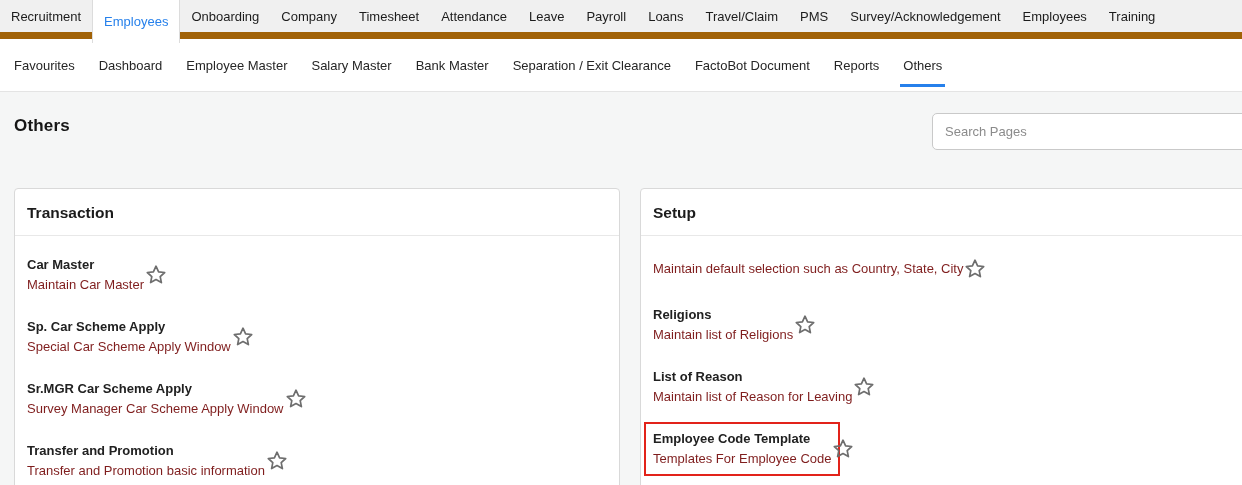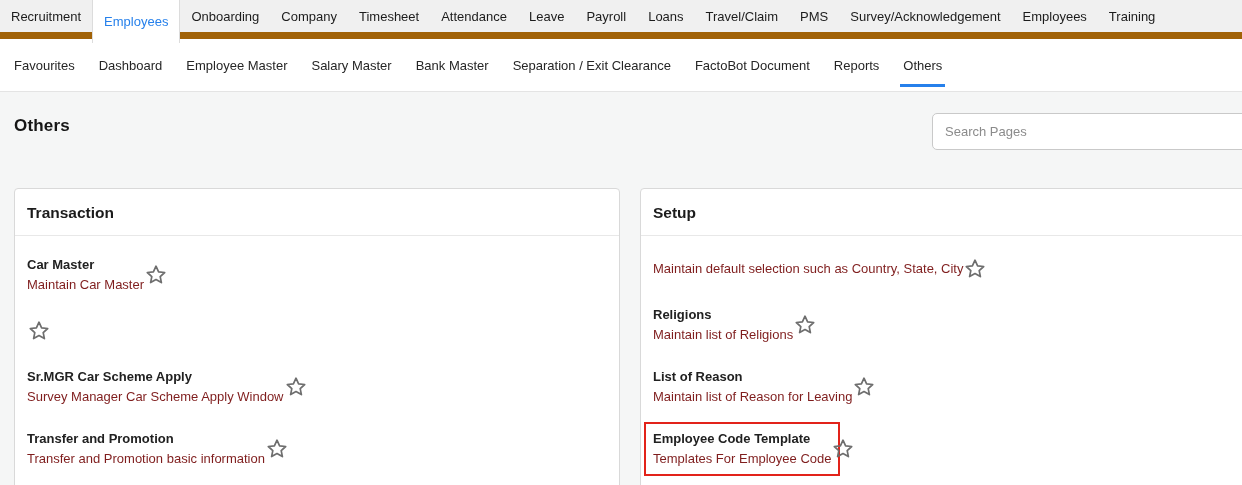--- a/index.html
+++ b/index.html
@@ -122,20 +122,24 @@
             <div class="mi-title">Car Master</div>
             <div class="mi-sub">Maintain Car Master</div>
           </div>
           <span class="star">
             <svg viewBox="0 0 24 24" width="24" height="24">
               <path d="M12 3.2l2.6 5.6 6.1.7-4.5 4.1 1.2 6-5.4-3.1-5.4 3.1 1.2-6-4.5-4.1 6.1-.7z" fill="none" stroke="var(--star)" stroke-width="1.7" stroke-linejoin="round"></path>
             </svg>
           </span>
         </div>
         <div class="menu-item">
+          <div class="mi-text">
+            <div class="mi-title">Sp. Car Scheme Apply</div>
+            <div class="mi-sub">Special Car Scheme Apply Window</div>
+          </div>
           <span class="star">
             <svg viewBox="0 0 24 24" width="24" height="24">
               <path d="M12 3.2l2.6 5.6 6.1.7-4.5 4.1 1.2 6-5.4-3.1-5.4 3.1 1.2-6-4.5-4.1 6.1-.7z" fill="none" stroke="var(--star)" stroke-width="1.7" stroke-linejoin="round"></path>
             </svg>
           </span>
         </div>
         <div class="menu-item">
           <div class="mi-text">
             <div class="mi-title">Sr.MGR Car Scheme Apply</div>
             <div class="mi-sub">Survey Manager Car Scheme Apply Window</div>

